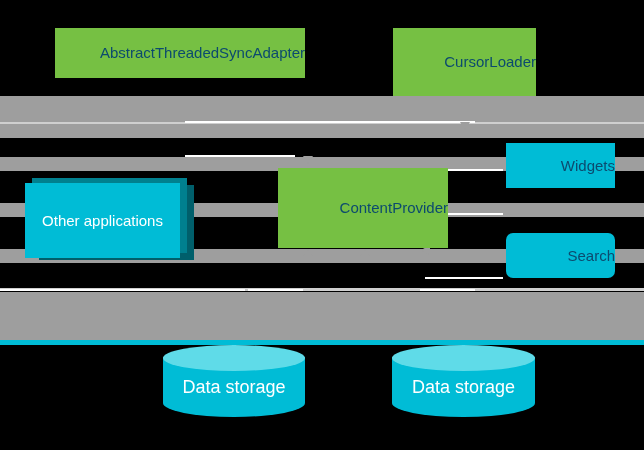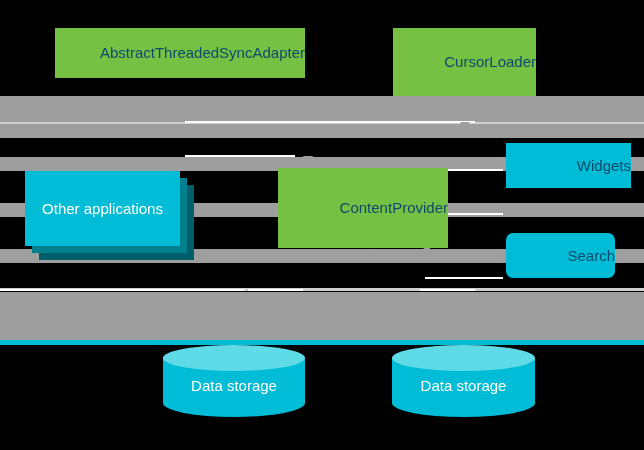--- a/index.html
+++ b/index.html
@@ -64,20 +64,21 @@
   .stack-front {
     position: absolute;
     background: #00bcd6;
     display: flex;
     align-items: center;
     justify-content: center;
     color: #ffffff;
     font-size: 15px;
     box-sizing: border-box;
     white-space: nowrap;
+    margin-top: 12px;
   }
 
   
   .cyl { position: absolute; }
   .cyl-body {
     position: absolute;
     left: 0;
     background: #00bcd6;
   }
   .cyl-top {
@@ -86,21 +87,21 @@
     top: 0;
     background: #5fdbe8;
     border-radius: 50%;
   }
   .cyl-label {
     position: absolute;
     left: 0;
     width: 100%;
     text-align: center;
     color: #ffffff;
-    font-size: 15px;
+    font-size: 18px;
     white-space: nowrap;
   }
 
   
   .arrow-head {
     position: absolute;
     width: 0; height: 0;
   }
   .ah-left {
     border-top: 5px solid transparent;
@@ -167,21 +168,21 @@
     <div class="stack-shadow1" style="left:7px;  top:7px;  width:155px; height:75px;"></div>
     <div class="stack-front" style="left:0px;  top:0px;  width:155px; height:75px;">
       <span>Other applications</span>
     </div>
   </div>
 
   <div class="node node-green" style="left:278px; top:168px; width:170px; height:80px;">
     <span>ContentProvider</span>
   </div>
 
-  <div class="node node-cyan" style="left:506px; top:143px; width:125px; height:45px;">
+  <div class="node node-cyan" style="left:506px; top:143px; width:109px; height:45px;">
     <span>Widgets</span>
   </div>
 
   <div class="node node-cyan" style="left:506px; top:233px; width:109px; height:45px;border-radius:7px;">
     <span>Search</span>
   </div>
 
   <div class="cyl" style="left:163px; top:345px; width:142px; height:78px;">
     <div class="cyl-body" style="top:12px; width:142px; height:60px; border-radius:0 0 71px 71px / 0 0 14px 14px;"></div>
     <div class="cyl-top" style="width:142px; height:26px;"></div>

